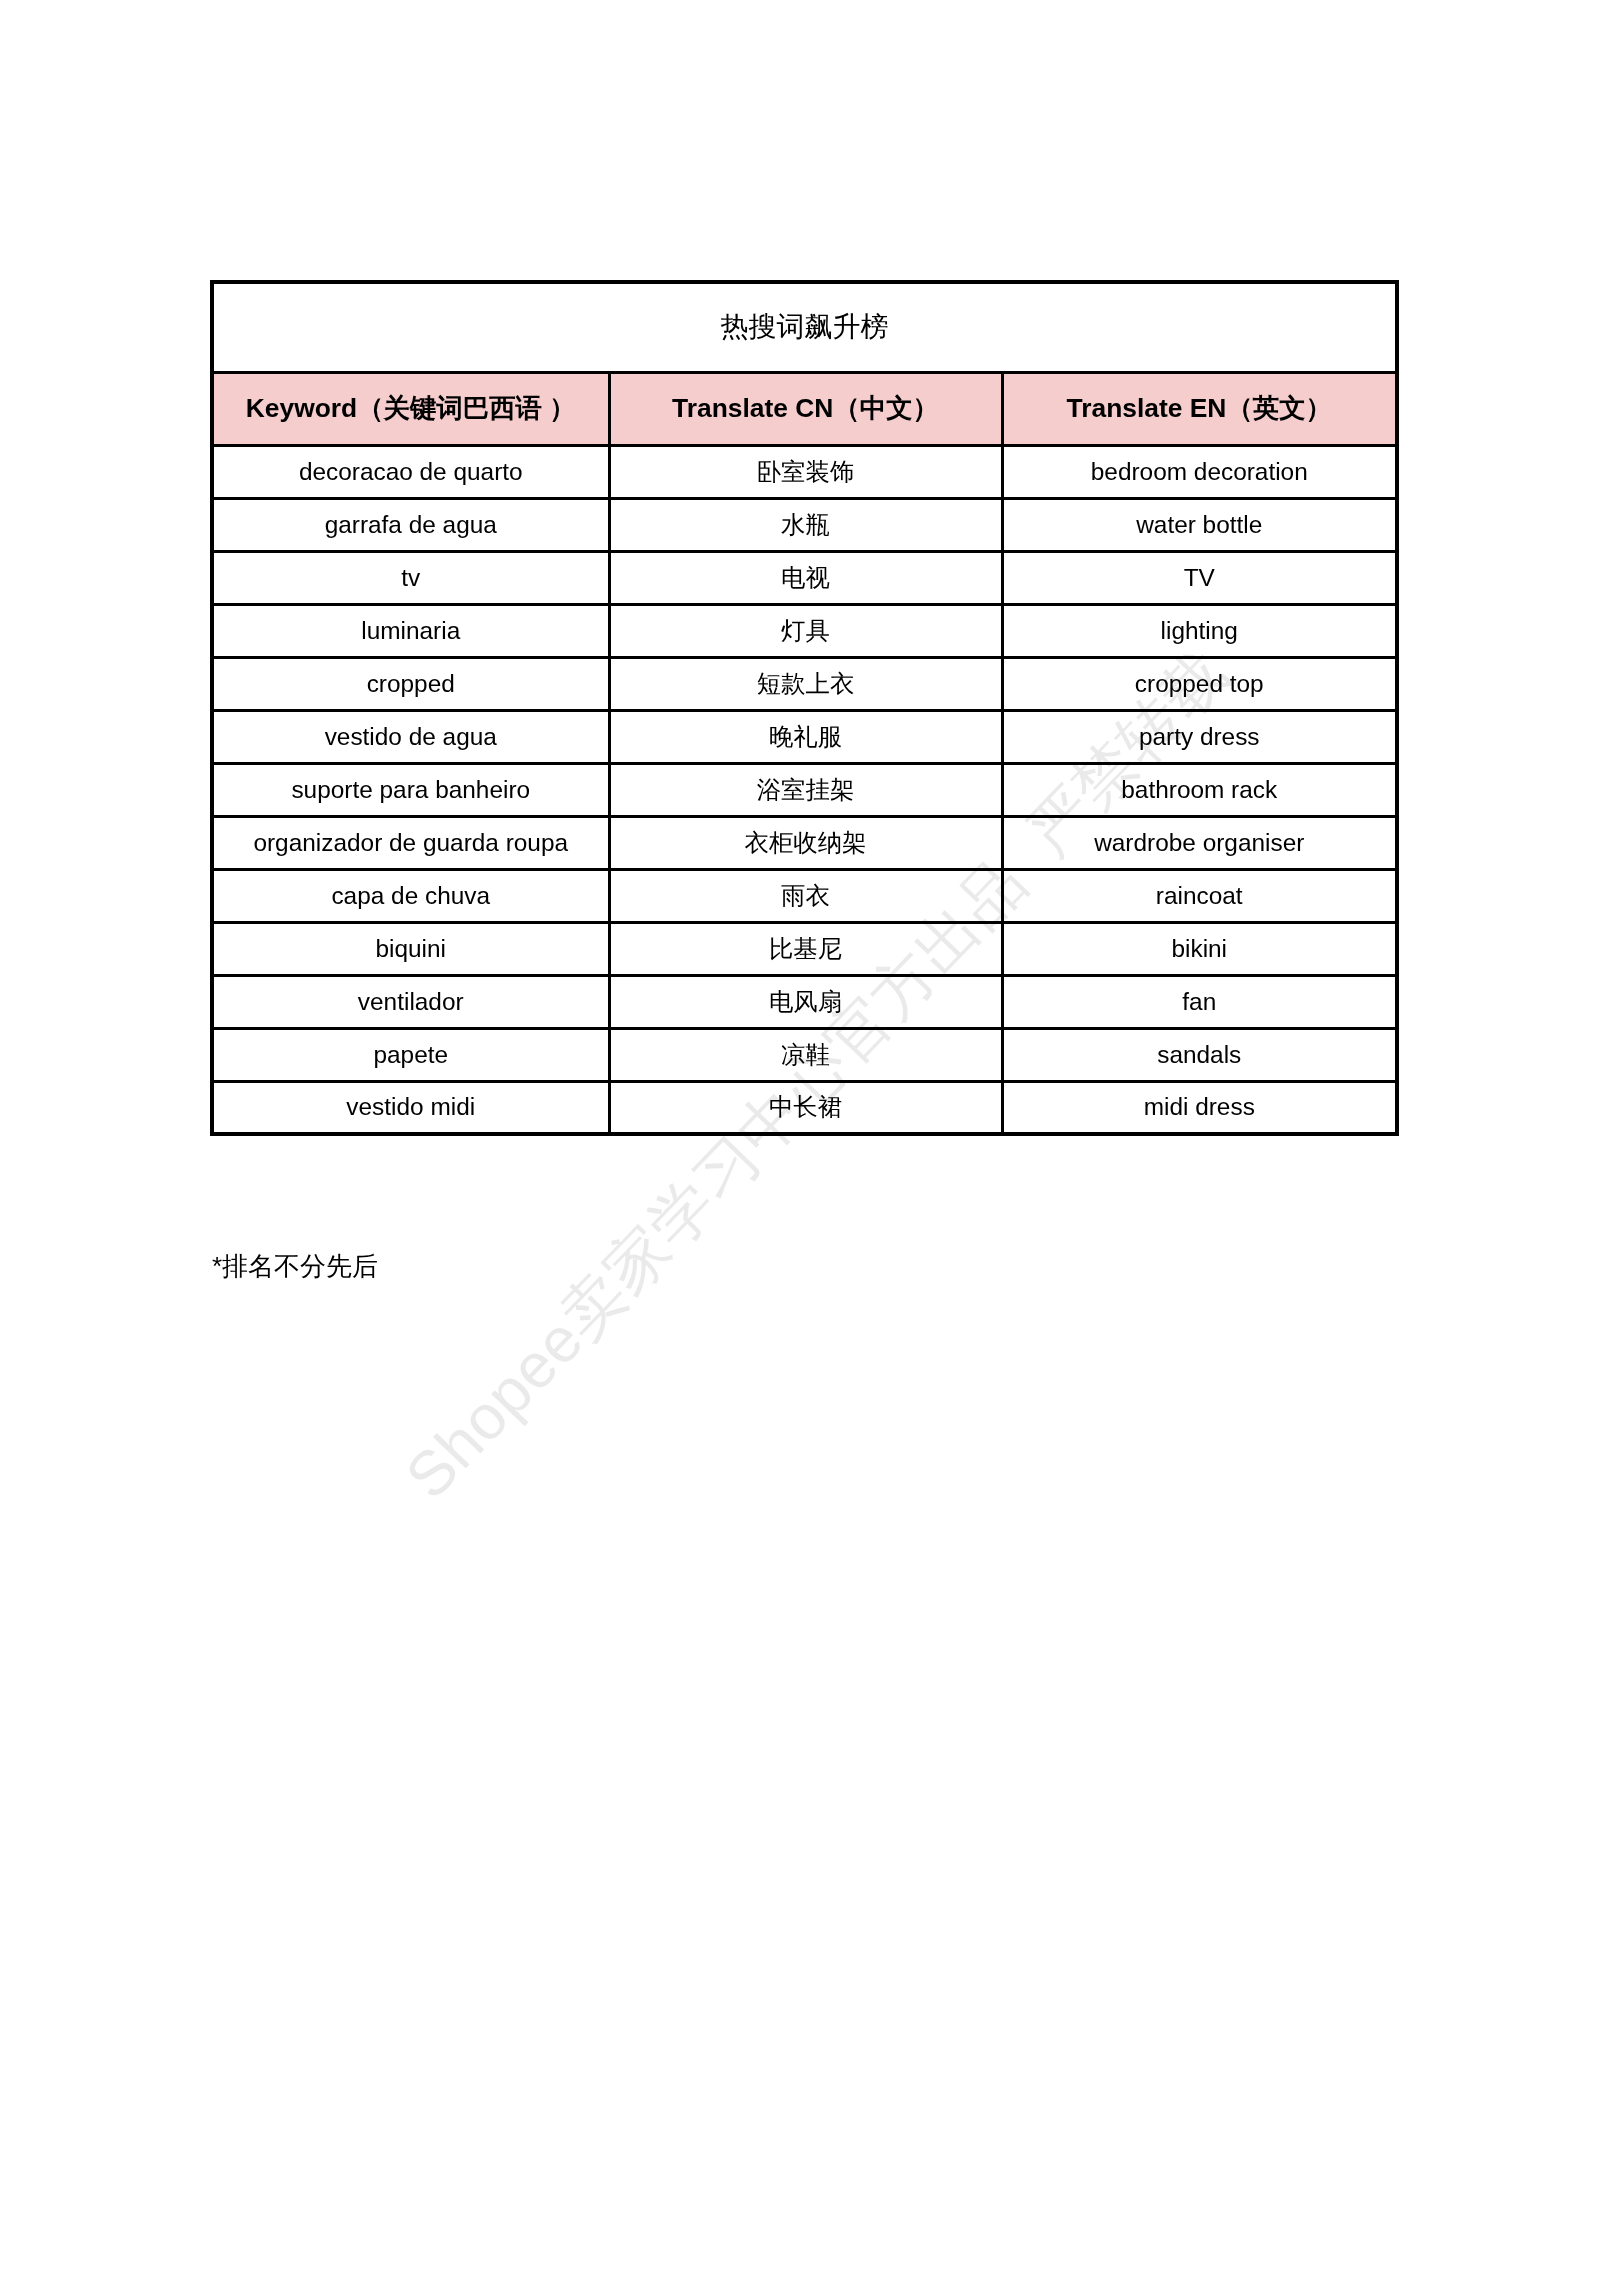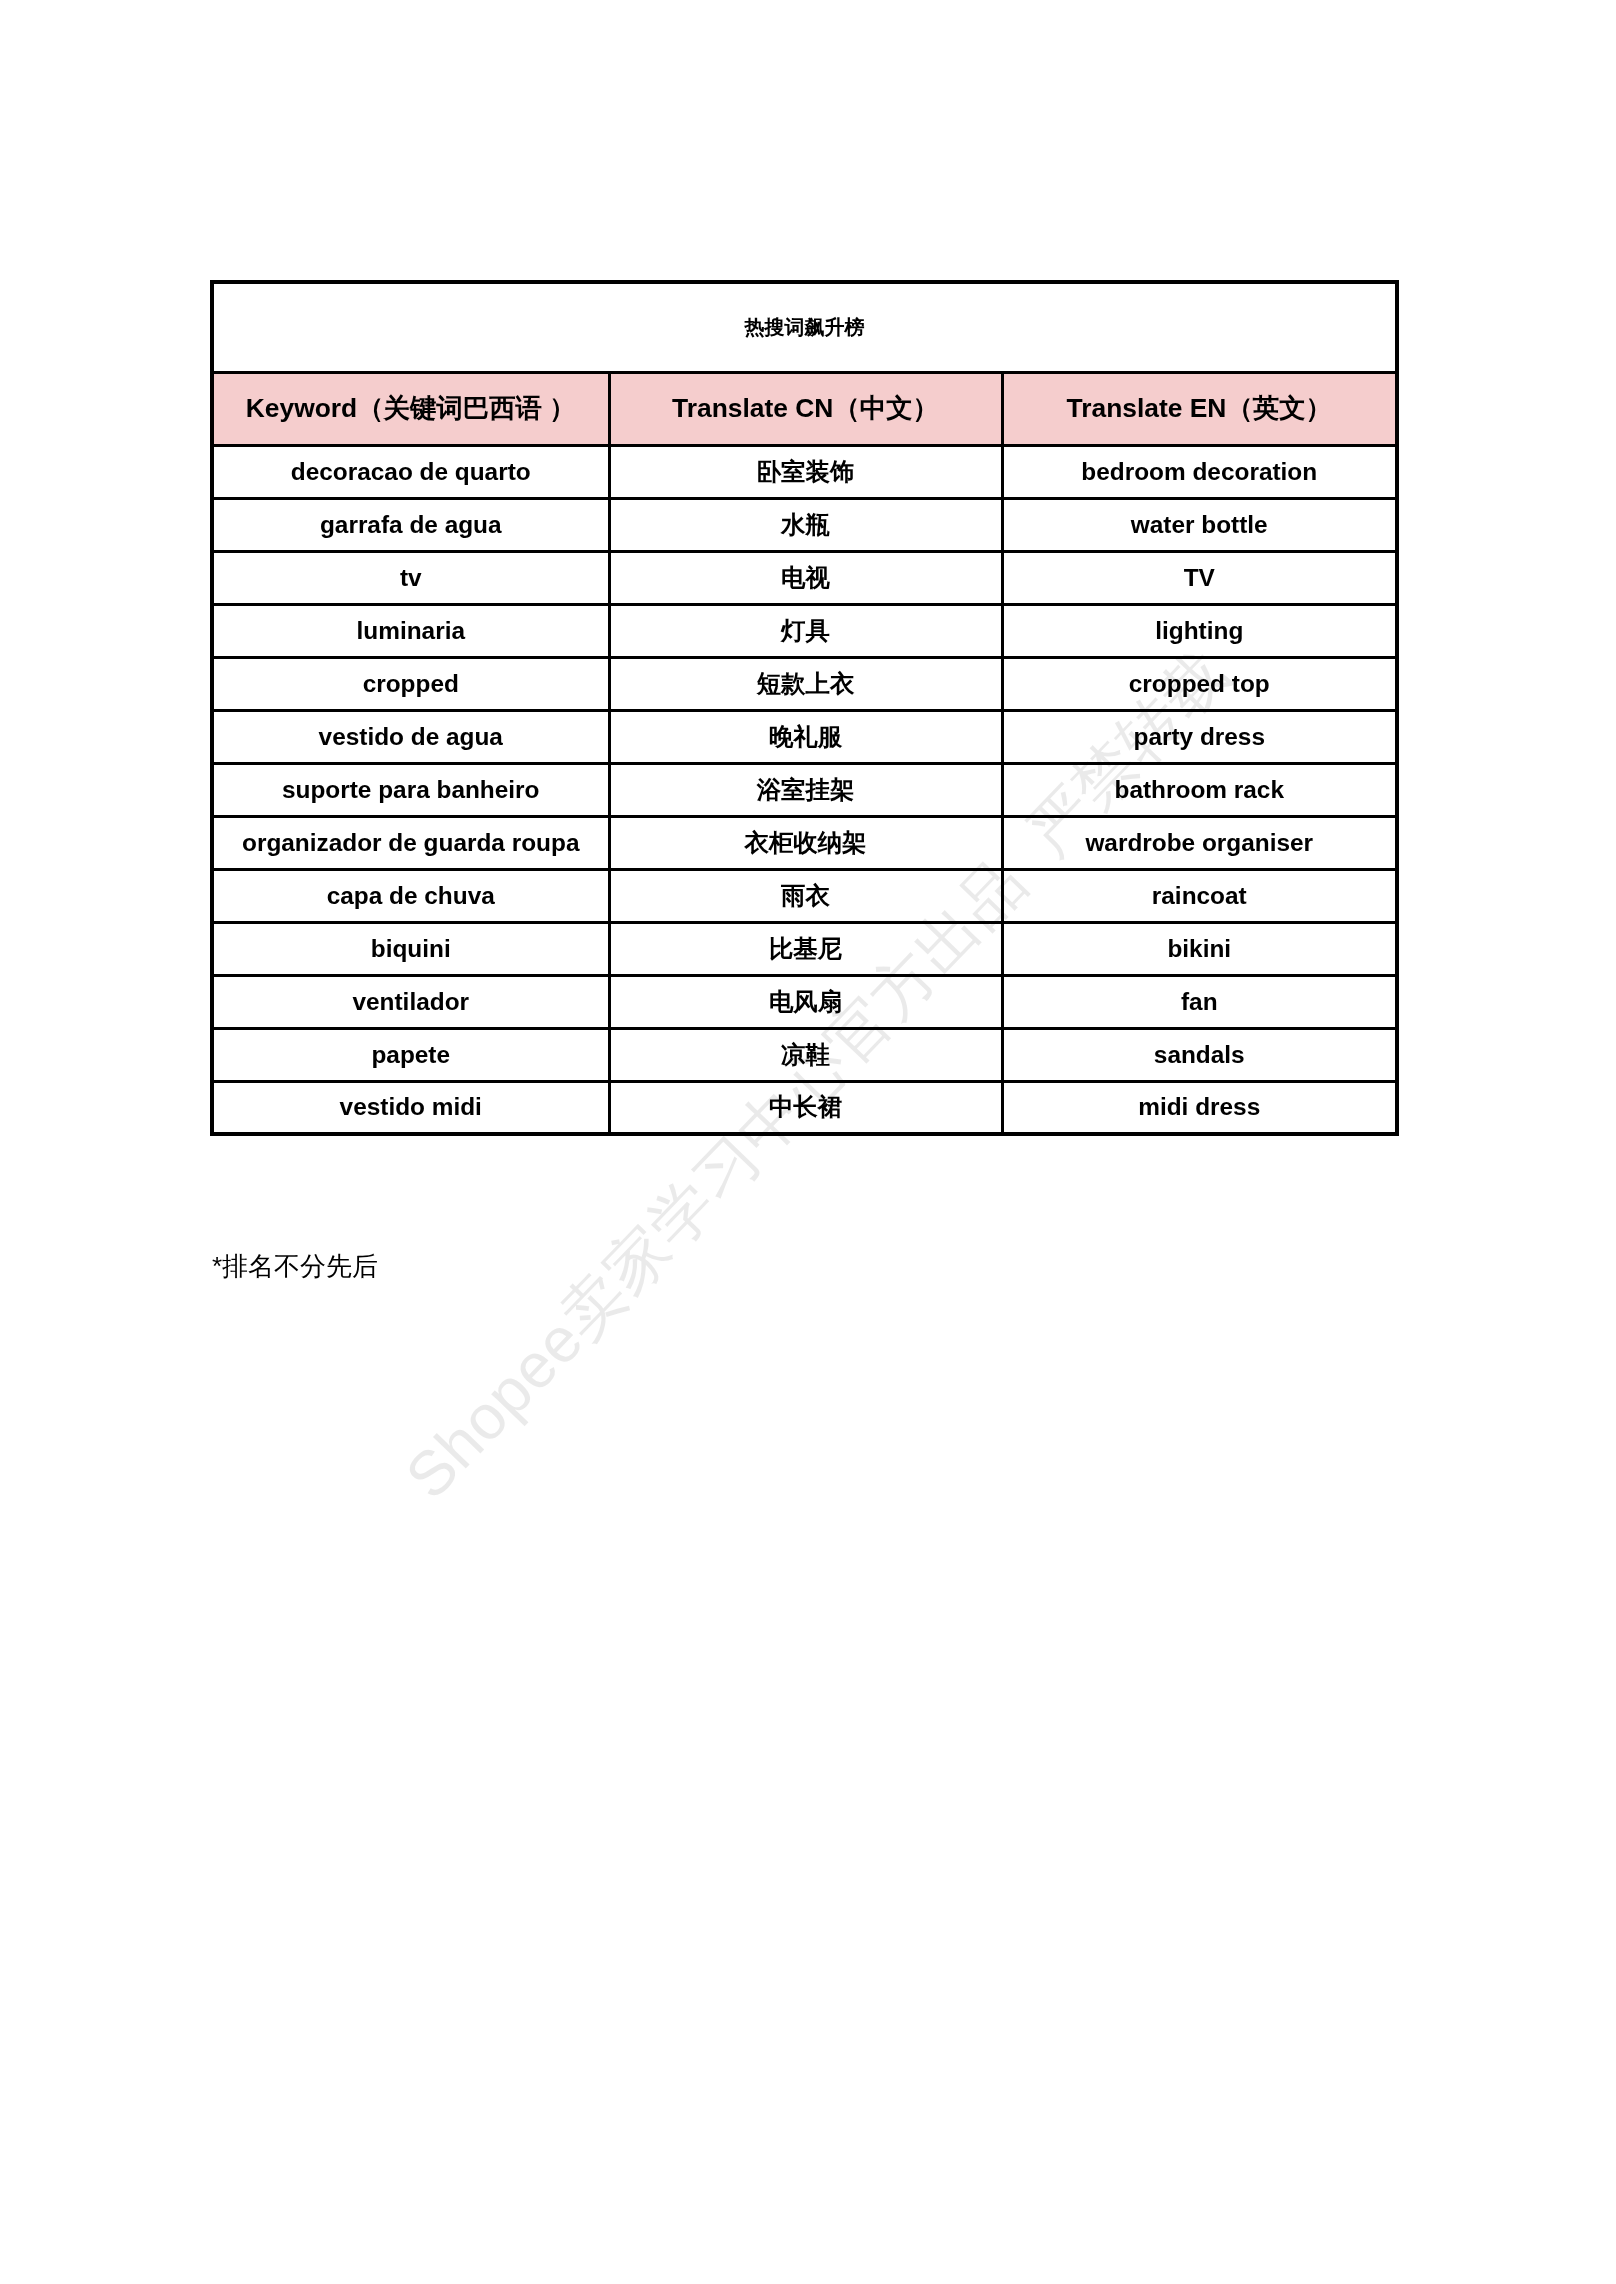--- a/index.html
+++ b/index.html
@@ -41,32 +41,32 @@
   }
   table#hotwords { border-width: 4.1px; }
   td, th {
     text-align: center;
     vertical-align: middle;
     padding: 0;
     overflow: hidden;
   }
   tr.title-row { height: 90px; }
   tr.title-row td {
-    font-size: 20px;
-    font-weight: bold;
+    font-size: 28px;
+    font-weight: normal;
     background: #ffffff;
   }
   tr.header-row { height: 73px; margin-top: 20px; }
   tr.header-row th {
     font-size: 26.4px;
     font-weight: bold;
     background: var(--header-bg, #f5cdcd);
   }
   tr.data-row { height: 53px; }
-  tr.data-row td { font-size: 24.4px; font-weight: bold; background: transparent; }
+  tr.data-row td { font-size: 24.4px; font-weight: normal; background: transparent; }
   #footnote {
     position: absolute;
     left: 212px;
     top: 1249px;
     font-size: 26px;
     z-index: 2;
   }
 </style>
 </head>
 <body>

